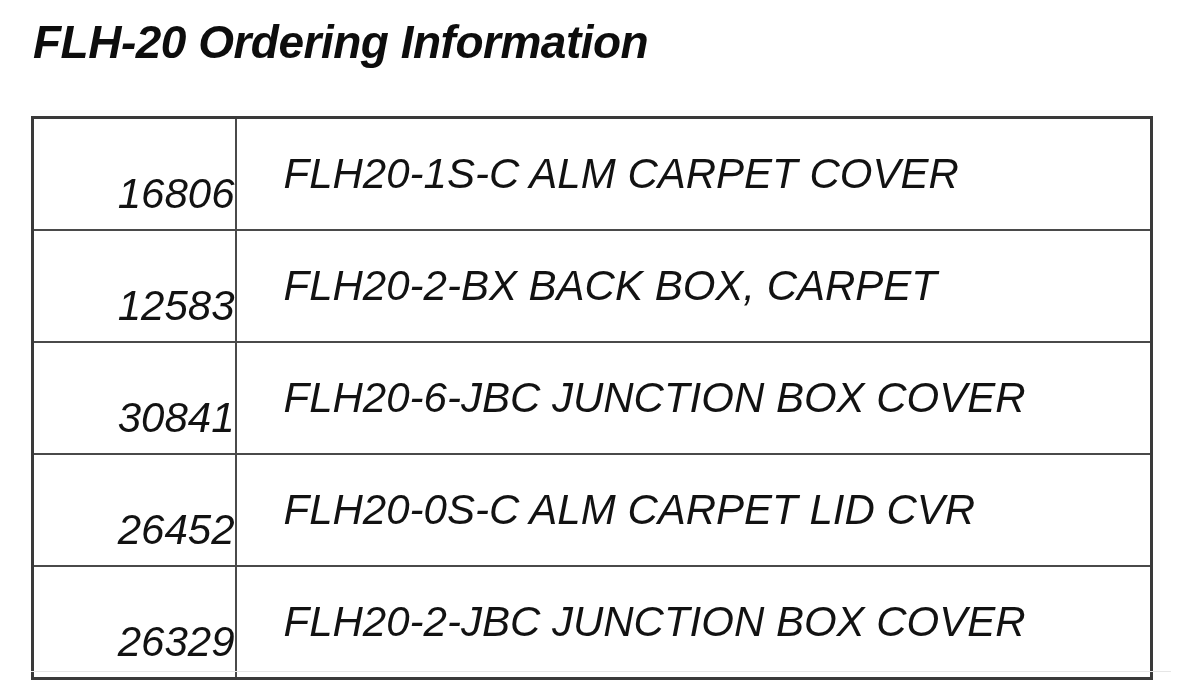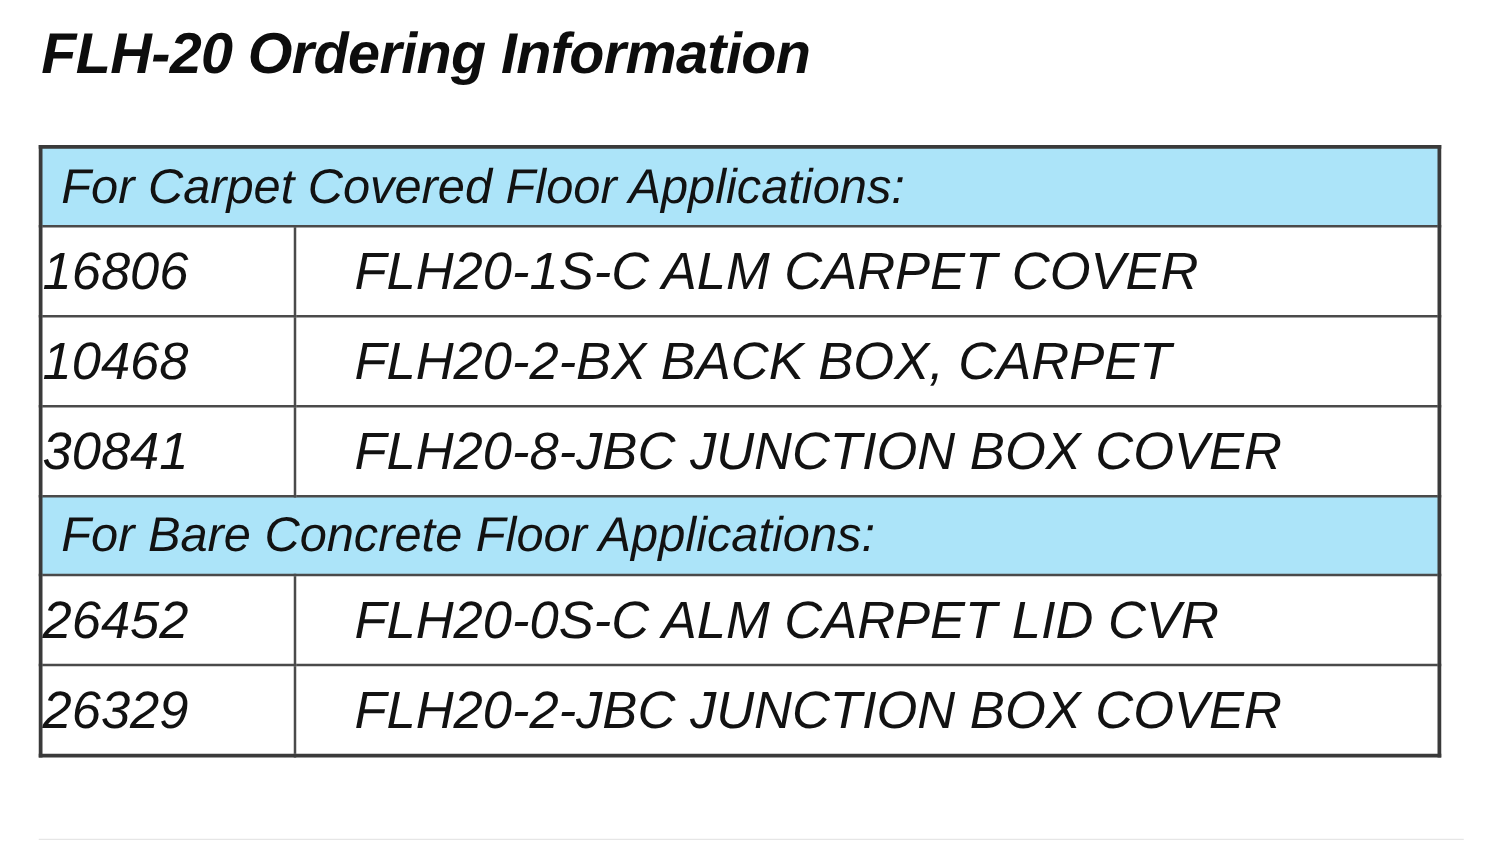--- a/index.html
+++ b/index.html
@@ -82,22 +82,23 @@
   tr.item-row td { height: 70px; }
   tr.item-row.tall td { height: 70px; }
 
   .part-number {
     display: block;
     font-size: 42px;
     line-height: 70px;
     font-style: italic;
     font-weight: 400;
     color: #121212;
-    text-align: left;
+    text-align: right;
     white-space: nowrap;
+    margin-top: 40px;
   }
   .part-desc {
     display: block;
     font-size: 42px;
     line-height: 70px;
     font-style: italic;
     font-weight: 400;
     color: #121212;
     padding-left: 47px;
     white-space: nowrap;
@@ -120,58 +121,48 @@
 
   <div class="page-title">FLH-20 Ordering Information</div>
 
   <table class="order-table">
     <colgroup>
       <col class="c-part">
       <col class="c-desc">
     </colgroup>
     <tbody>
 
-      <tr class="section-row">
-        <td colspan="2">
-          <span class="section-label">For Carpet Covered Floor Applications:</span>
-        </td>
-      </tr>
 
       <tr class="item-row">
         <td>
           <span class="part-number">16806</span>
         </td>
         <td>
           <span class="part-desc">FLH20-1S-C ALM CARPET COVER</span>
         </td>
       </tr>
 
       <tr class="item-row">
         <td>
-          <span class="part-number">10468</span>
+          <span class="part-number">12583</span>
         </td>
         <td>
           <span class="part-desc">FLH20-2-BX BACK BOX, CARPET</span>
         </td>
       </tr>
 
       <tr class="item-row">
         <td>
           <span class="part-number">30841</span>
         </td>
         <td>
-          <span class="part-desc">FLH20-8-JBC JUNCTION BOX COVER</span>
+          <span class="part-desc">FLH20-6-JBC JUNCTION BOX COVER</span>
         </td>
       </tr>
 
-      <tr class="section-row">
-        <td colspan="2">
-          <span class="section-label">For Bare Concrete Floor Applications:</span>
-        </td>
-      </tr>
 
       <tr class="item-row">
         <td>
           <span class="part-number">26452</span>
         </td>
         <td>
           <span class="part-desc">FLH20-0S-C ALM CARPET LID CVR</span>
         </td>
       </tr>
 

